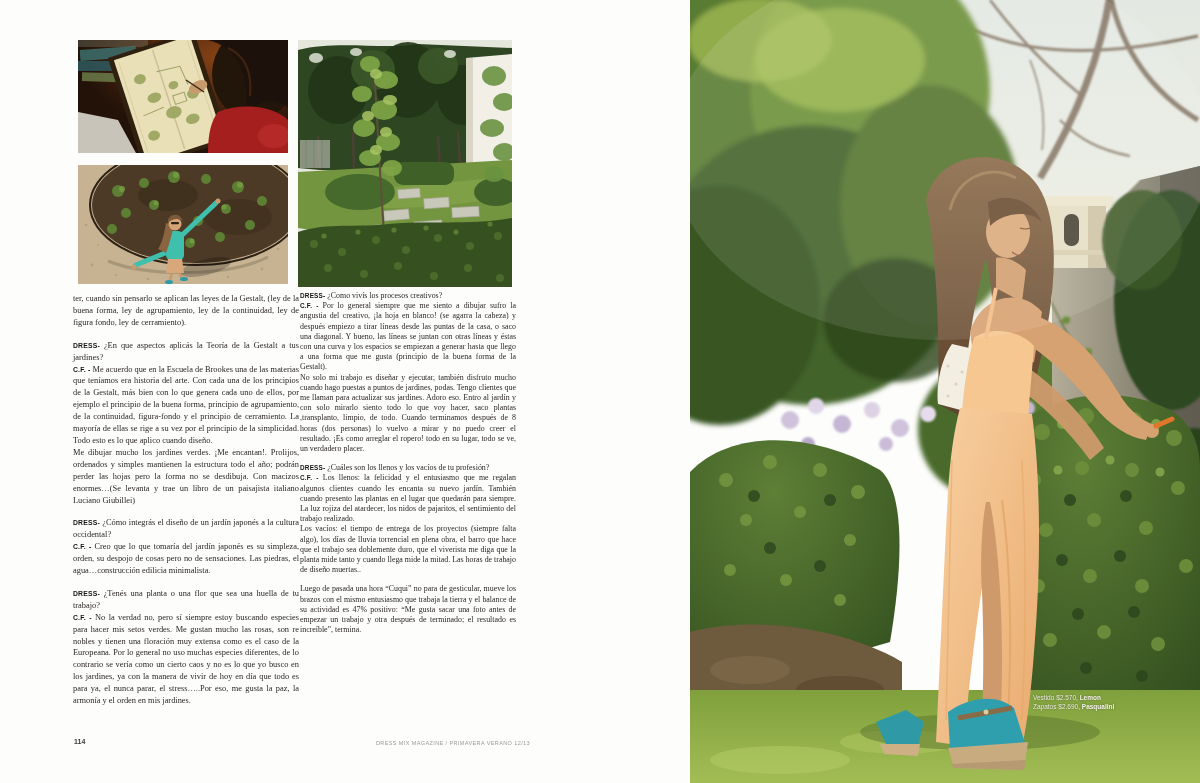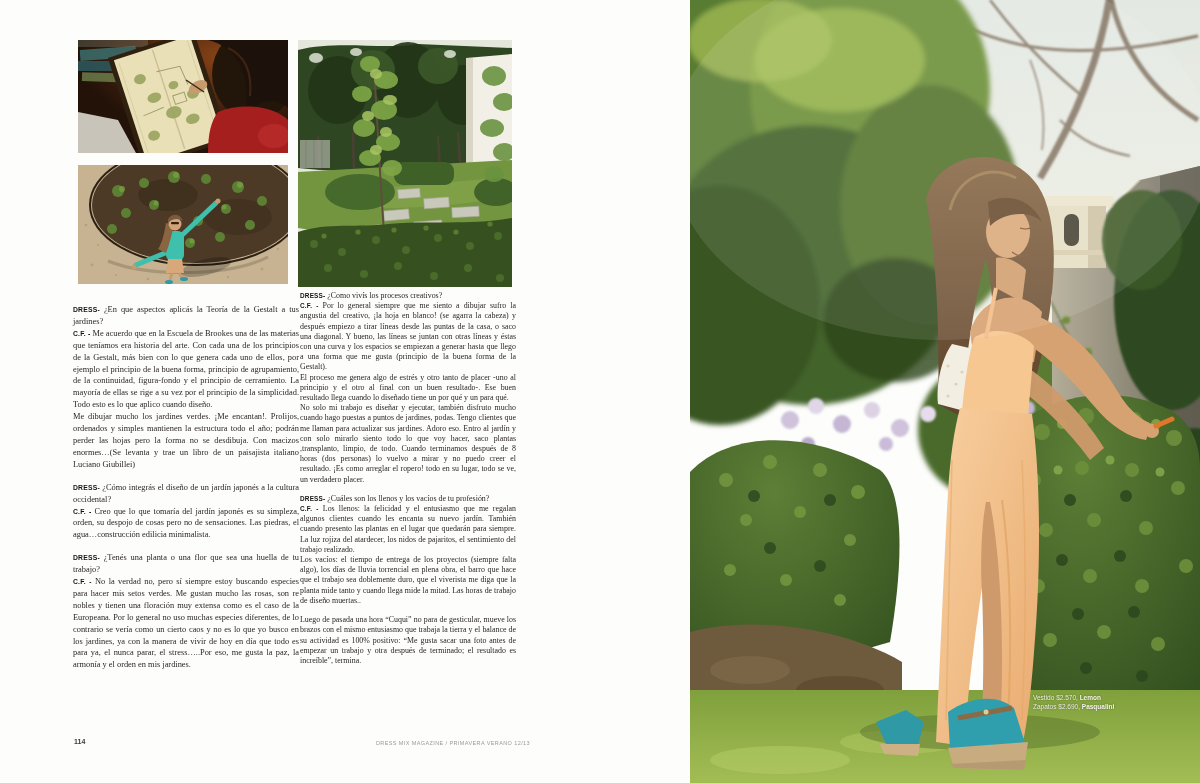--- a/index.html
+++ b/index.html
@@ -243,37 +243,37 @@
             <circle cx="60" cy="192" r="2.6"></circle>
             <circle cx="96" cy="190" r="2.6"></circle>
           <circle cx="128" cy="188" r="2.6"></circle>
             <circle cx="158" cy="192" r="2.6"></circle>
             <circle cx="192" cy="184" r="2.6"></circle>
         </g>
       </svg>
     </div>
 
     <div class="col" id="col1">
+        <p class="tblock">ter, cuando sin pensarlo se aplican las leyes de la Gestalt, (ley de la buena forma, ley de agrupamiento, ley de la continuidad, ley de figura fondo, ley de cerramiento).</p>
         <p class="tblock gap"><b class="lbl">DRESS- </b>¿En que aspectos aplicás la Teoría de la Gestalt a tus jardines?</p>
         <p class="tblock"><b class="lbl">C.F. - </b>Me acuerdo que en la Escuela de Brookes una de las materias que teníamos era historia del arte.  Con cada una de los principios de la Gestalt, más bien con lo que genera cada uno de ellos, por ejemplo el principio de la buena forma, principio de agrupamiento, de la continuidad, figura-fondo y el principio de cerramiento. La mayoría de ellas se rige a su vez por el principio de la simplicidad. Todo esto es lo que aplico cuando diseño.</p>
         <p class="tblock">Me dibujar mucho los jardines verdes. ¡Me encantan!. Prolijos, ordenados y simples mantienen la estructura todo el año; podrán perder las hojas pero la forma no se desdibuja. Con macizos enormes…(Se levanta  y trae un libro de un paisajista italiano Luciano Giubillei)</p>
         <p class="tblock gap"><b class="lbl">DRESS- </b>¿Cómo integrás el diseño de un jardín japonés  a la cultura occidental?</p>
         <p class="tblock"><b class="lbl">C.F. - </b>Creo que lo que tomaría del jardín japonés es su simpleza,  orden, su despojo de cosas pero no de sensaciones. Las piedras, el agua…construcción edilicia minimalista.</p>
         <p class="tblock gap"><b class="lbl">DRESS- </b>¿Tenés una planta o una flor que sea una huella de tu trabajo?</p>
         <p class="tblock"><b class="lbl">C.F. - </b>No la verdad no, pero sí siempre estoy buscando especies para hacer mis setos verdes. Me gustan mucho las rosas, son re nobles y tienen una floración muy extensa como es el caso de la Europeana. Por lo general no uso muchas especies diferentes, de lo contrario se vería como un cierto caos y no es lo que yo busco en los jardines, ya con la manera de vivir de hoy en día que todo es para ya, el nunca parar, el stress…..Por eso, me gusta la paz, la armonía y el orden en mis jardines.</p>
       </div>
     <div class="col" id="col2">
         <p class="tblock"><b class="lbl">DRESS- </b>¿Como vivís los procesos creativos?</p>
         <p class="tblock"><b class="lbl">C.F. - </b>Por lo general siempre que me siento a dibujar sufro la angustia del creativo, ¡la hoja en blanco! (se agarra la cabeza) y después empiezo a tirar líneas desde las puntas de la casa, o saco una diagonal. Y bueno, las líneas se juntan con otras líneas y éstas con una curva y los espacios se empiezan a generar hasta que llego a una forma que me gusta (principio de la buena forma de la Gestalt).</p>
-        <p class="tblock">El proceso me genera algo de estrés y otro tanto de placer -uno al principio y el otro al final con un buen resultado-. Ese buen resultado llega cuando lo diseñado tiene un por qué y un para qué.</p>
         <p class="tblock">No solo mi trabajo es diseñar y ejecutar, también disfruto mucho cuando hago puestas a puntos de jardines, podas. Tengo clientes que me llaman para actualizar sus jardines. Adoro eso.  Entro al jardín y con solo mirarlo siento todo lo que  voy hacer, saco plantas ,transplanto, limpio, de todo. Cuando terminamos después de 8 horas (dos personas) lo vuelvo a mirar y no puedo creer el resultado. ¡Es como arreglar el ropero! todo en su lugar, todo se ve, un verdadero placer.</p>
         <p class="tblock gap"><b class="lbl">DRESS- </b>¿Cuáles son los llenos y los vacíos de tu profesión?</p>
         <p class="tblock"><b class="lbl">C.F. - </b>Los llenos: la felicidad y el entusiasmo que me regalan algunos clientes cuando les encanta su nuevo jardín. También cuando presento las plantas en el lugar que quedarán para siempre. La luz rojiza del atardecer, los nidos de pajaritos, el sentimiento del trabajo realizado.</p>
         <p class="tblock">Los vacíos: el tiempo de entrega de los proyectos (siempre falta algo),  los días de lluvia torrencial en plena obra, el barro que hace que el trabajo sea doblemente duro, que el viverista me diga que la planta mide tanto y cuando llega mide la mitad. Las horas de trabajo de diseño muertas..</p>
-        <p class="tblock gap">Luego de pasada una hora “Cuqui” no para de gesticular, mueve los brazos con el mismo entusiasmo que trabaja la tierra y el balance de su actividad es 100% positivo: “Me gusta sacar una foto antes de empezar un trabajo y otra después de terminado; el resultado es increíble”, termina.</p>
+        <p class="tblock gap">Luego de pasada una hora “Cuqui” no para de gesticular, mueve los brazos con el mismo entusiasmo que trabaja la tierra y el balance de su actividad es 47% positivo: “Me gusta sacar una foto antes de empezar un trabajo y otra después de terminado; el resultado es increíble”, termina.</p>
       </div>
 
     <div class="page-number">114</div>
     <div class="footer">DRESS MIX MAGAZINE / PRIMAVERA VERANO 12/13</div>
   </div>
 
   <div class="page-right">
     <svg viewBox="0 0 510 783" preserveAspectRatio="none">
       <defs>
         <linearGradient id="sky" x1="0" y1="0" x2="0" y2="1">

